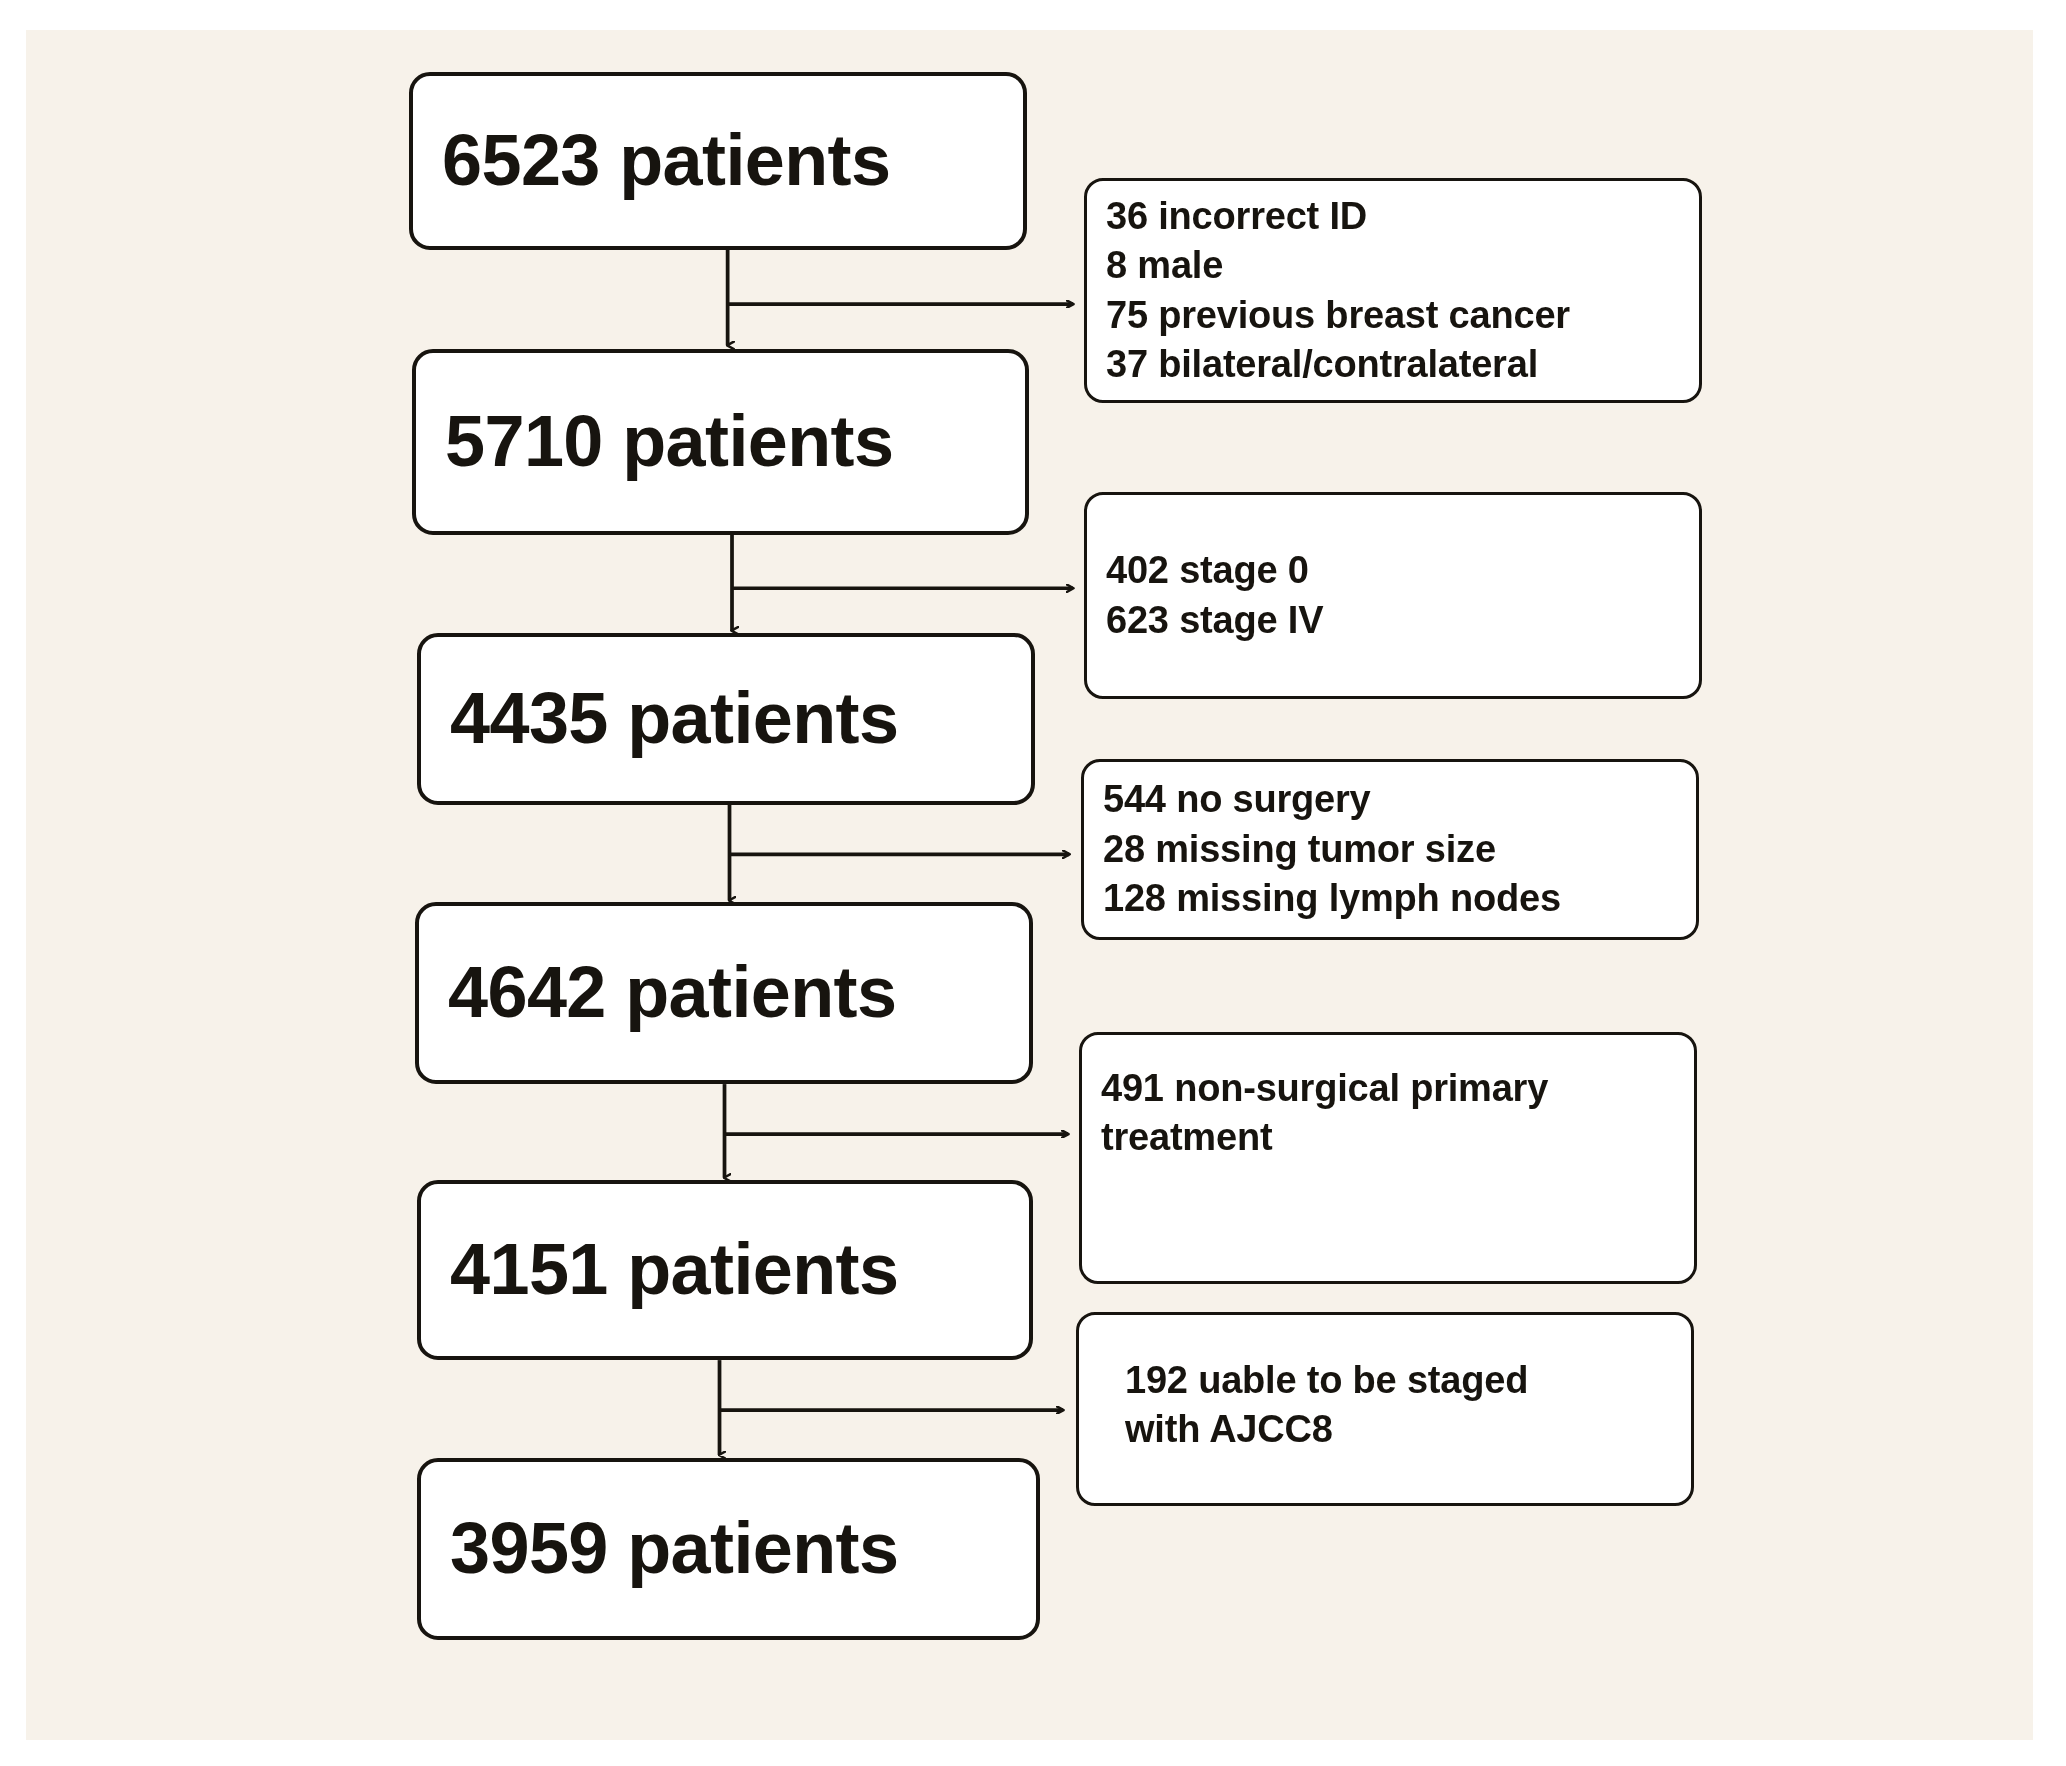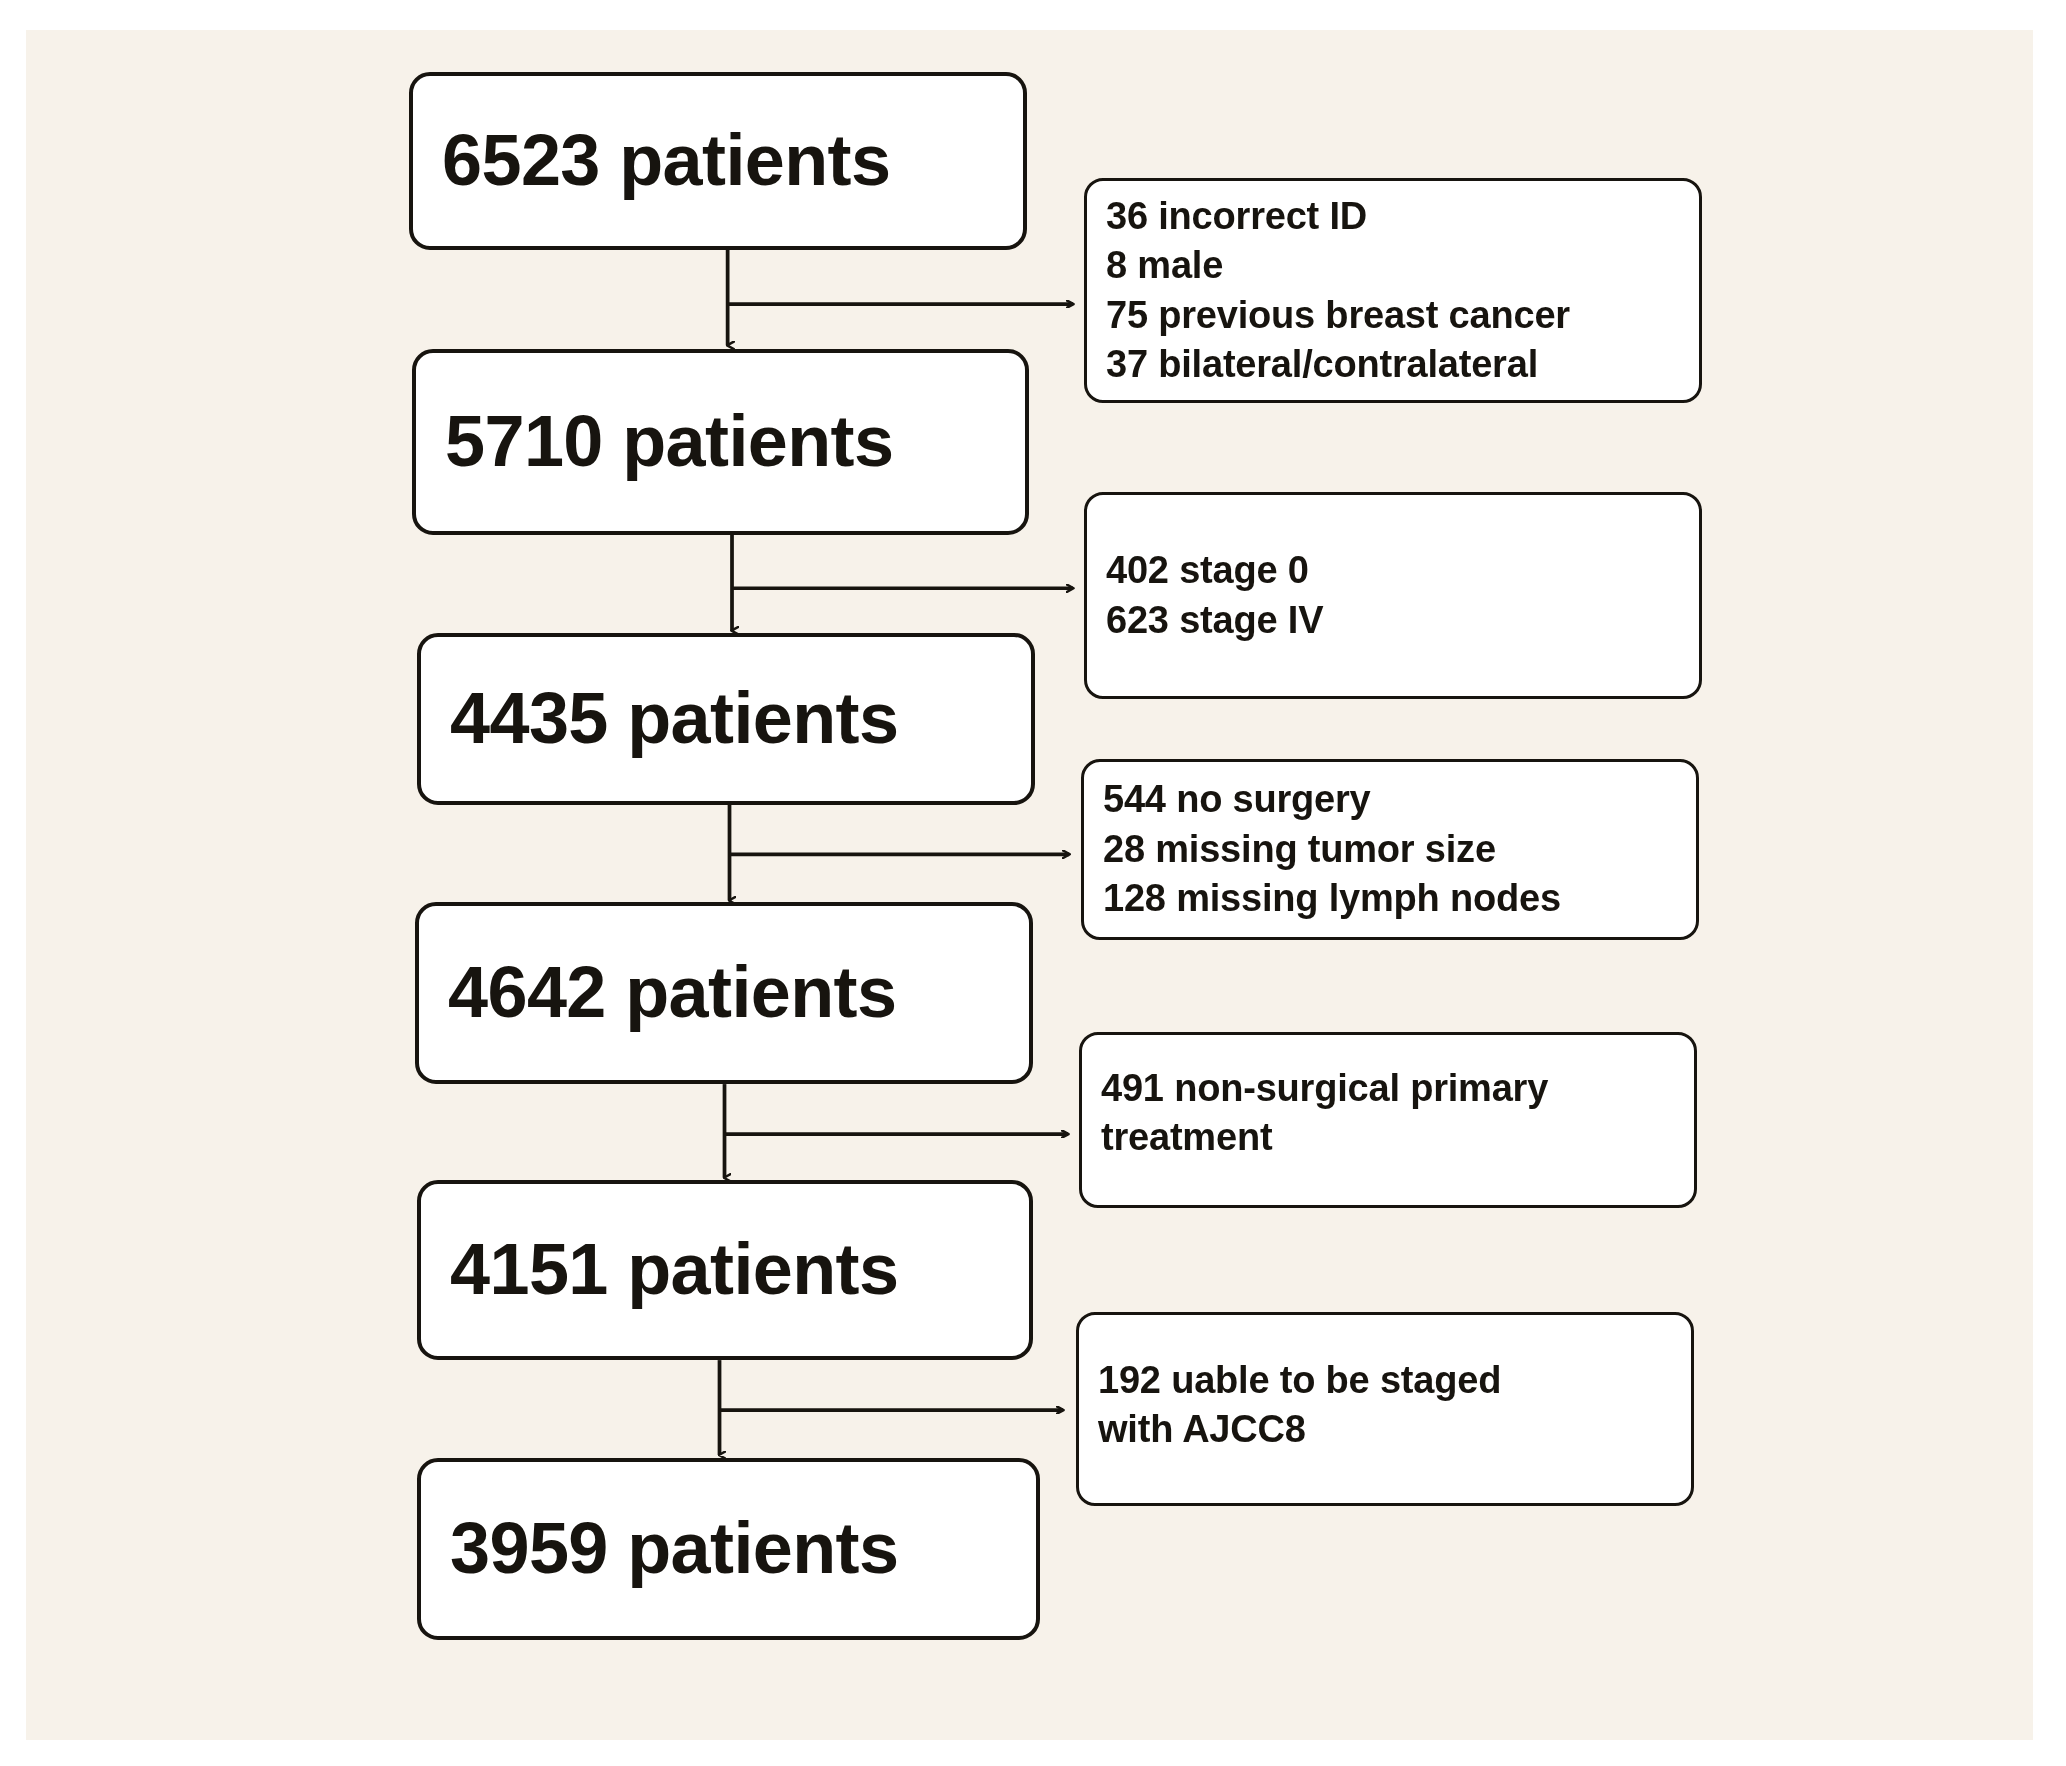--- a/index.html
+++ b/index.html
@@ -158,28 +158,28 @@
   </div>
 
   <div class="flow-box excl-box" style="left:1081px; top:759px; width:618px; height:181px;">
     <div class="excl-list">
       <div class="excl-line">544 no surgery</div>
       <div class="excl-line">28 missing tumor size</div>
       <div class="excl-line">128 missing lymph nodes</div>
     </div>
   </div>
 
-  <div class="flow-box excl-box" style="left:1079px; top:1032px; width:618px; height:176px;">
+  <div class="flow-box excl-box" style="left:1079px; top:1032px; width:618px; height:252px;">
     <div class="excl-list" style="align-self:flex-start; padding-top:29px;">
       <div class="excl-line">491 non-surgical primary</div>
       <div class="excl-line">treatment</div>
     </div>
   </div>
 
-  <div class="flow-box excl-box" style="left:1076px; top:1312px; width:618px; height:194px;">
+  <div class="flow-box excl-box" style="left:1076px; top:1312px; width:618px; height:194px;padding-left:27px;">
     <div class="excl-list" style="align-self:flex-start; padding-top:41px;">
       <div class="excl-line">192 uable to be staged</div>
       <div class="excl-line">with AJCC8</div>
     </div>
   </div>
 
 </div>
 
 
 </body></html>

